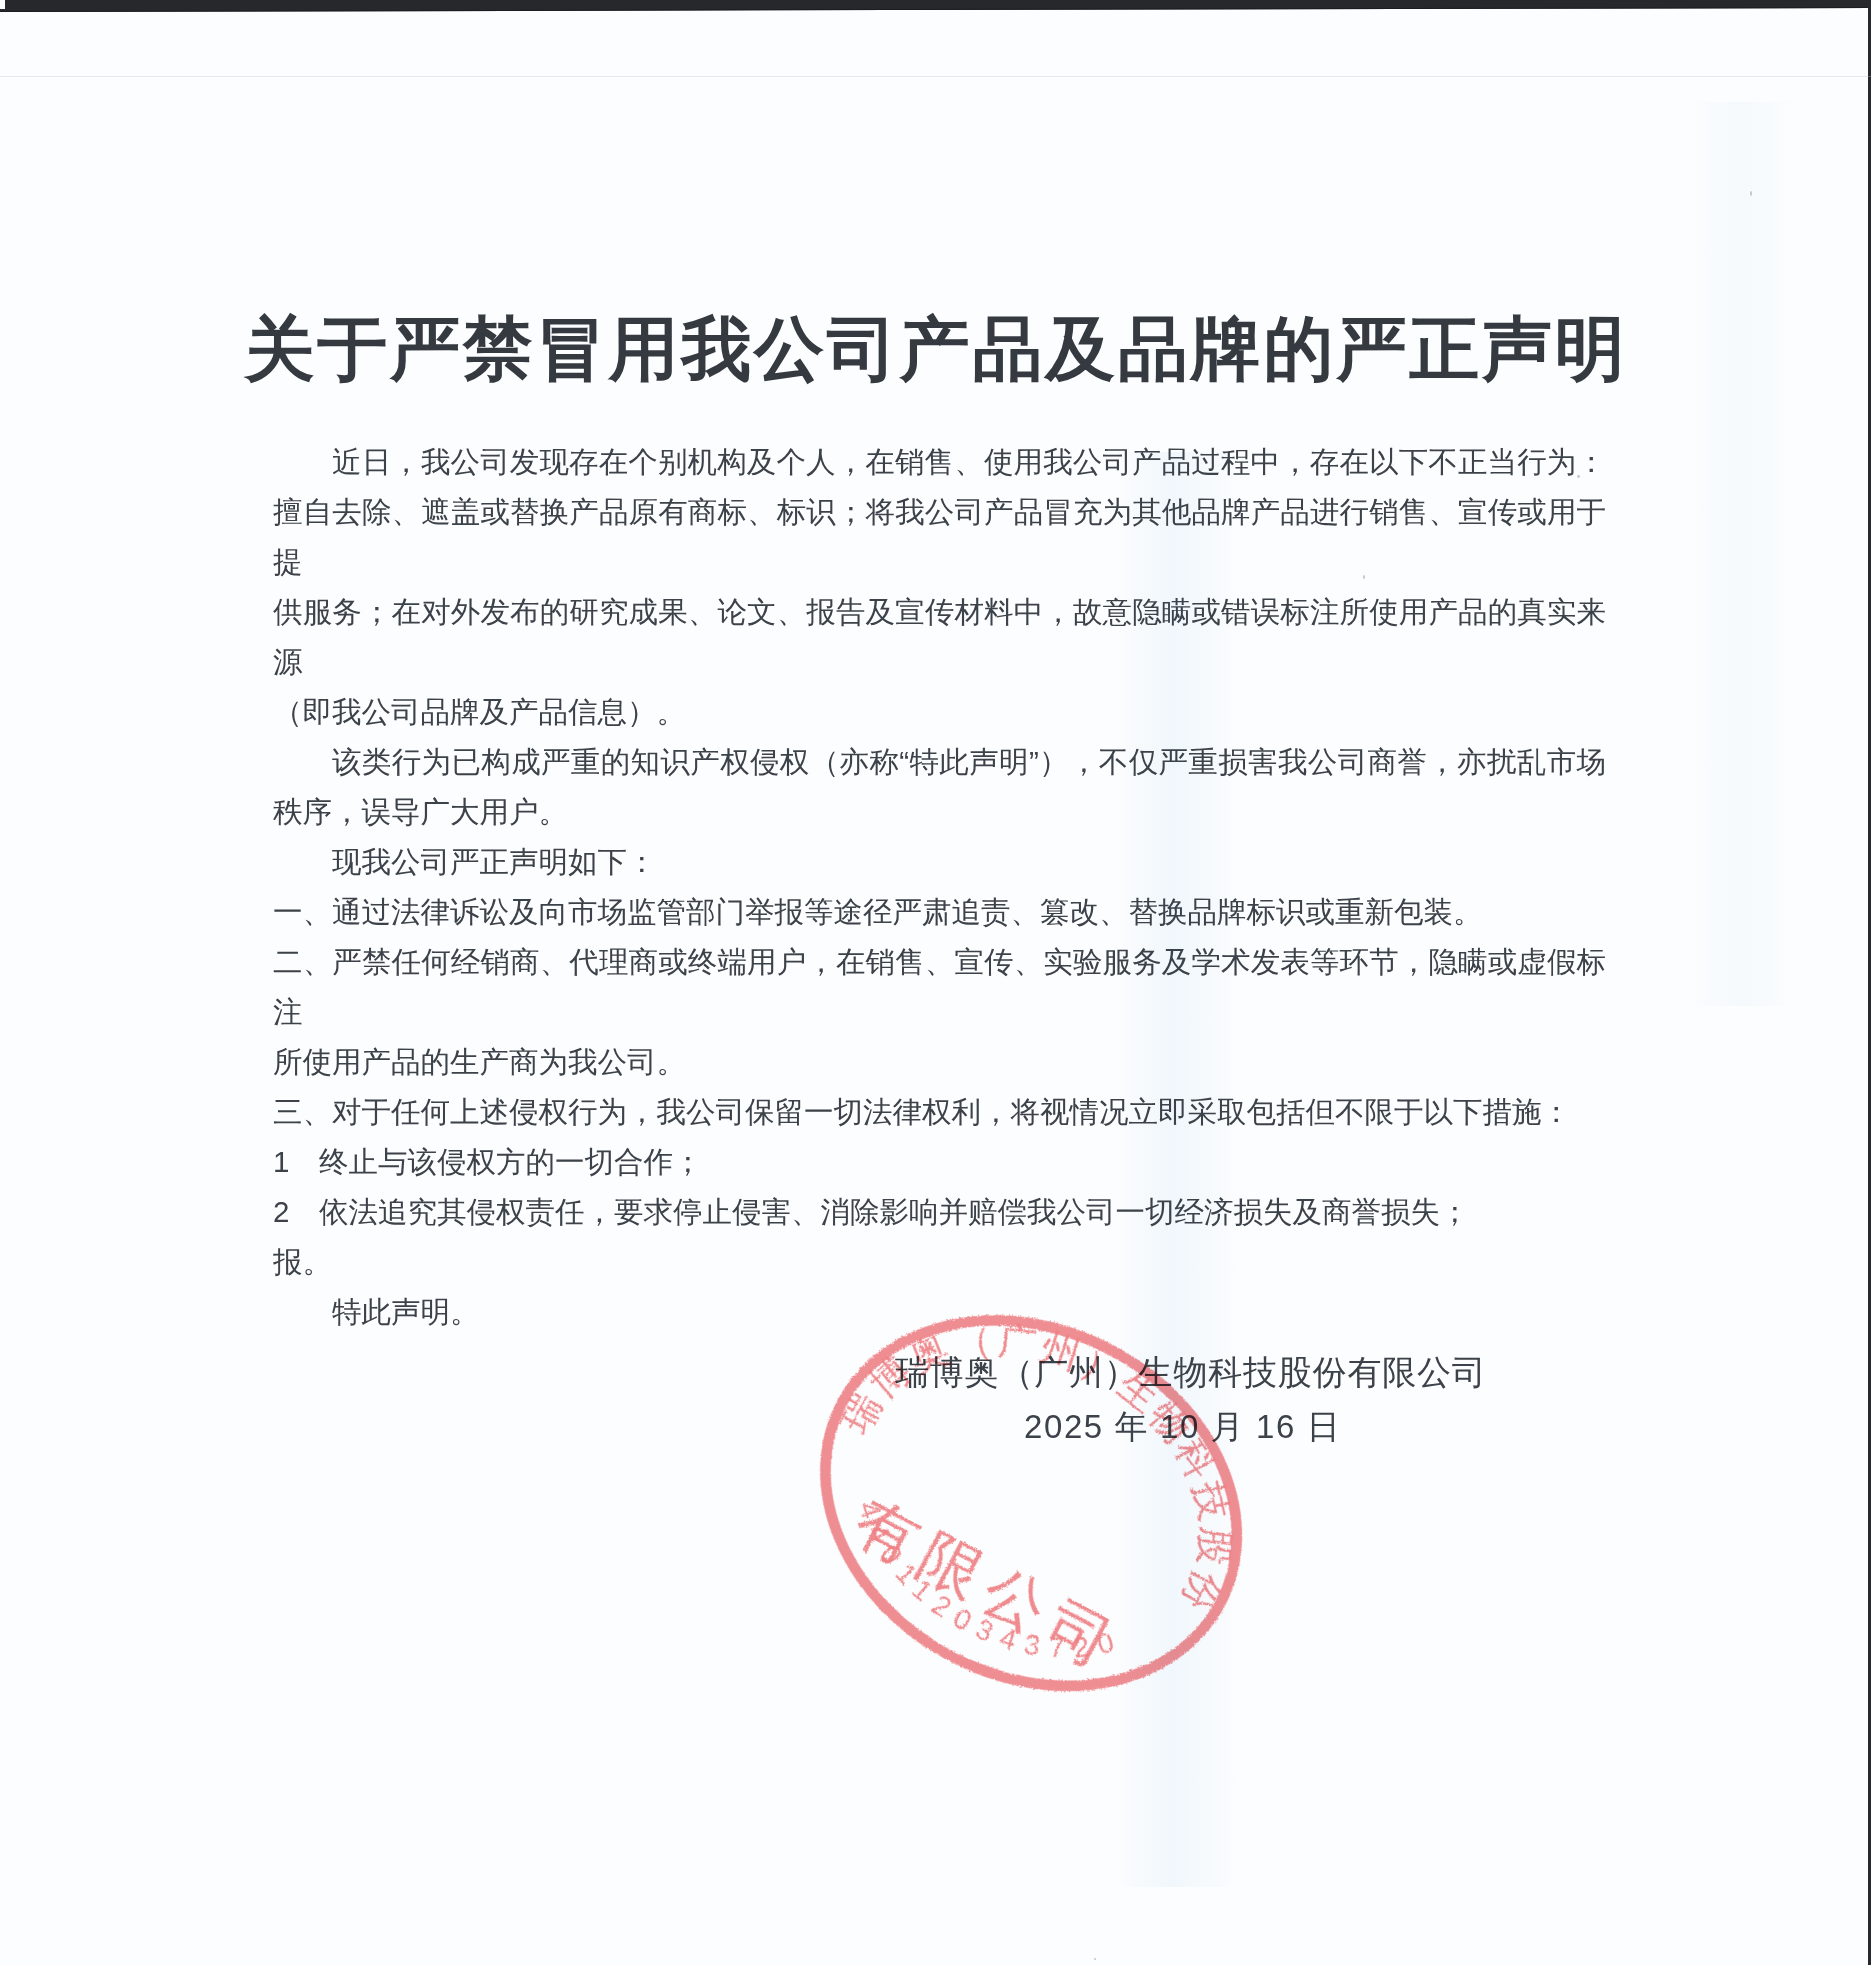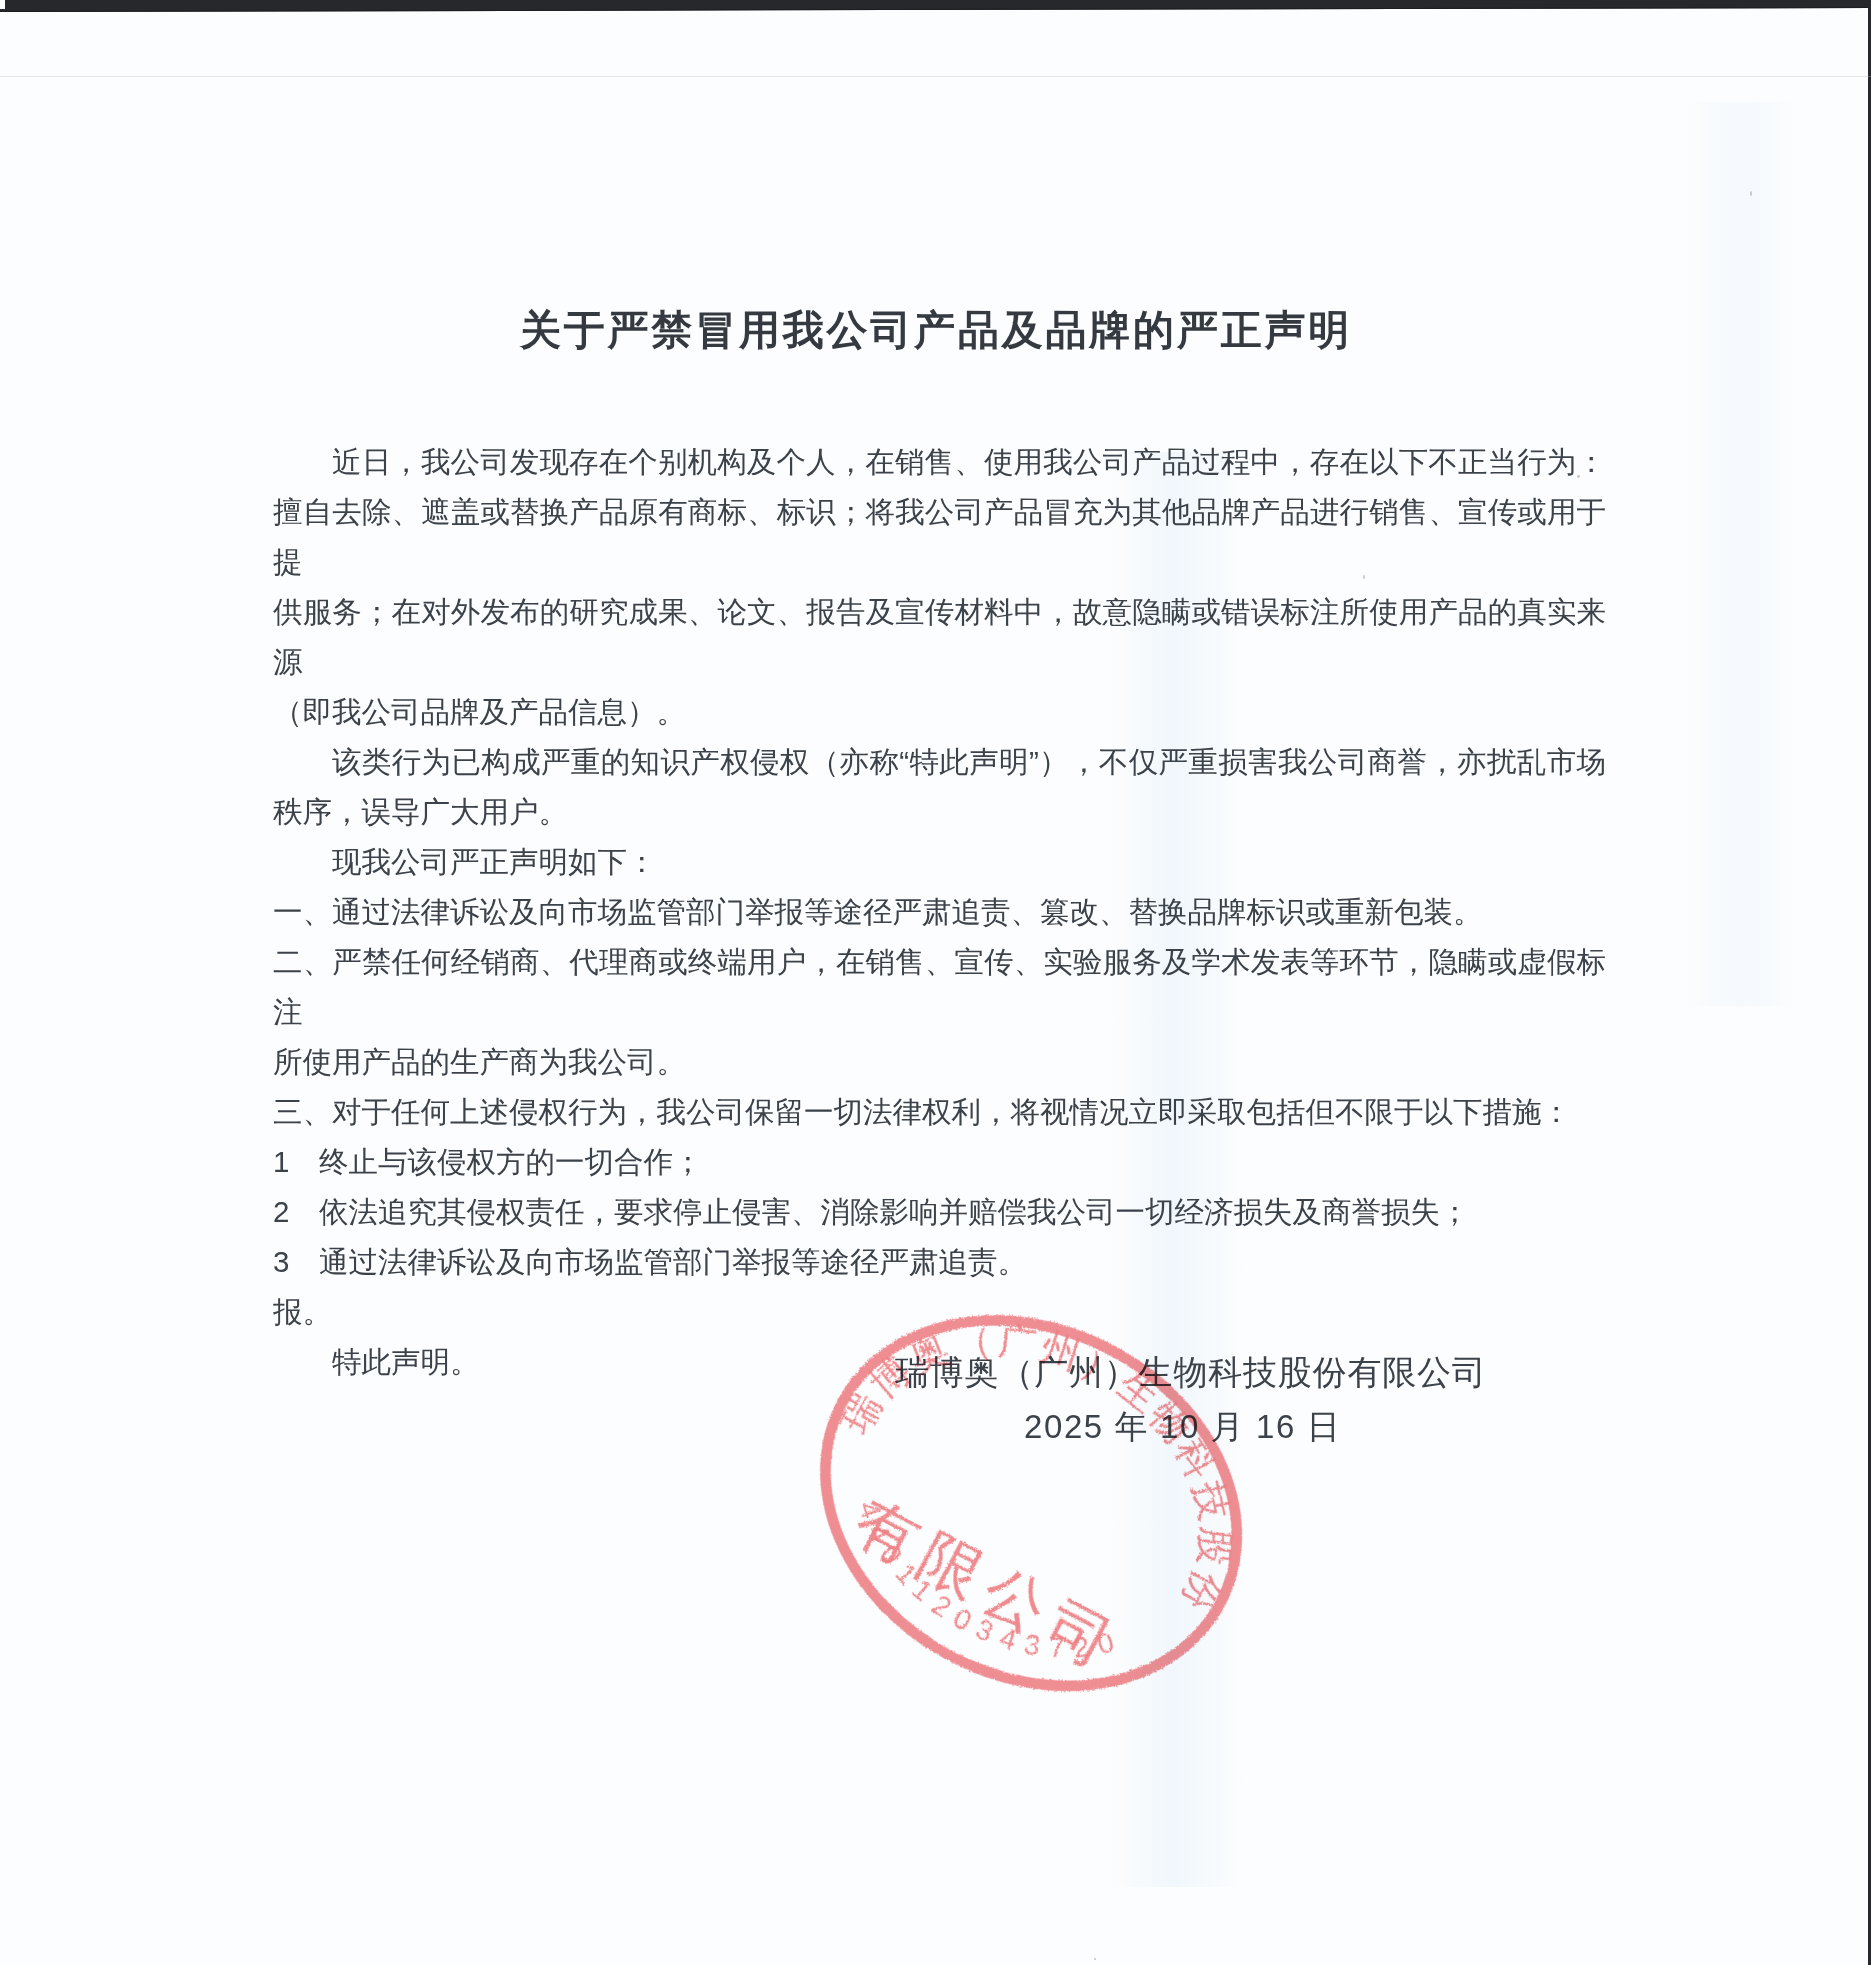--- a/index.html
+++ b/index.html
@@ -32,21 +32,21 @@
   .streak-a{left:1112px;top:452px;width:134px;height:1435px;
     background:linear-gradient(90deg,rgba(214,233,247,0) 0%,rgba(214,233,247,.30) 45%,rgba(214,233,247,0) 100%);}
   .streak-b{left:1682px;top:102px;width:118px;height:904px;
     background:linear-gradient(90deg,rgba(218,236,249,0) 0%,rgba(218,236,249,.22) 50%,rgba(218,236,249,0) 100%);}
   .speck{position:absolute;border-radius:50%;background:#9aa0a6;opacity:.55;}
 
   
   .page-title{
     position:absolute;left:0;right:0;top:303px;
     text-align:center;
-    font-size:41px;font-weight:700;letter-spacing:2.8px;
+    font-size:70px;font-weight:700;letter-spacing:2.8px;
     color:#353a41;
   }
   .doc-body{
     position:absolute;left:273px;top:437px;width:1333px;
     font-size:29.5px;line-height:50px;
     color:#3c4249;
     text-align:left;
   }
   .doc-body p{margin:0;padding:0;}
   .ind2{text-indent:2em;}
@@ -96,21 +96,20 @@
   <p>（即我公司品牌及产品信息）。</p>
   <p class="ind2 fill">该类行为已构成严重的知识产权侵权（亦称“特此声明”），不仅严重损害我公司商誉，亦扰乱市场</p>
   <p>秩序，误导广大用户。</p>
   <p class="ind2">现我公司严正声明如下：</p>
   <p>一、通过法律诉讼及向市场监管部门举报等途径严肃追责、篡改、替换品牌标识或重新包装。</p>
   <p class="fill">二、严禁任何经销商、代理商或终端用户，在销售、宣传、实验服务及学术发表等环节，隐瞒或虚假标注</p>
   <p>所使用产品的生产商为我公司。</p>
   <p>三、对于任何上述侵权行为，我公司保留一切法律权利，将视情况立即采取包括但不限于以下措施：</p>
   <p class="ind4">1　终止与该侵权方的一切合作；</p>
   <p class="ind4">2　依法追究其侵权责任，要求停止侵害、消除影响并赔偿我公司一切经济损失及商誉损失；</p>
-  <p class="ind4">3　通过法律诉讼及向市场监管部门举报等途径严肃追责。</p>
   <p>报。</p>
   <p class="ind2">特此声明。</p>
 </div>
 
 <div class="sig-company">瑞博奥（广州）生物科技股份有限公司</div>
 <div class="sig-date">2025 年 10 月 16 日</div>
 
 <svg class="company-seal" viewBox="0 0 1380 1160" xmlns="http://www.w3.org/2000/svg">
   <defs>
     <filter id="rough">

